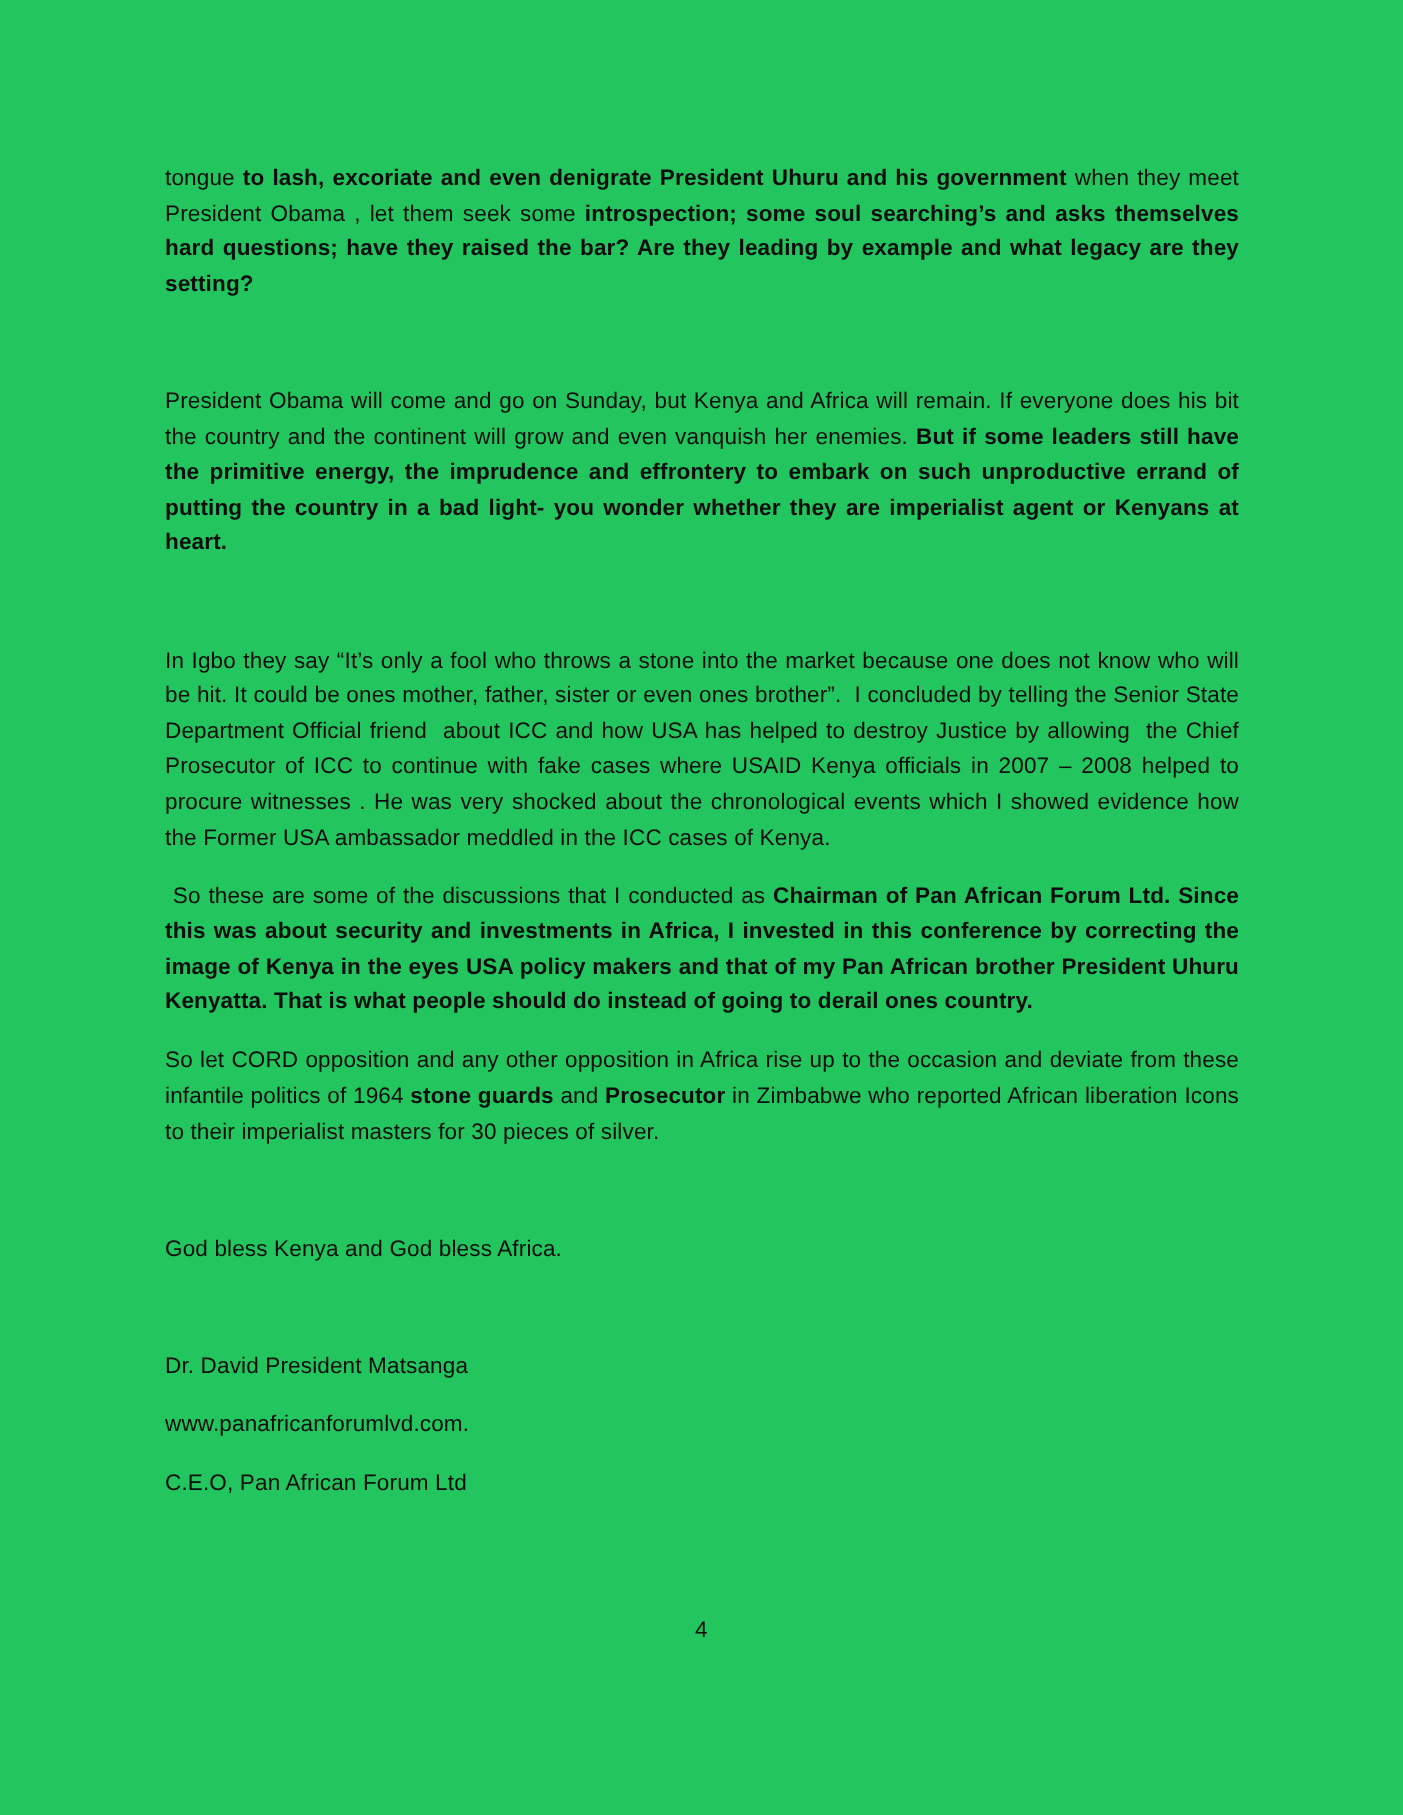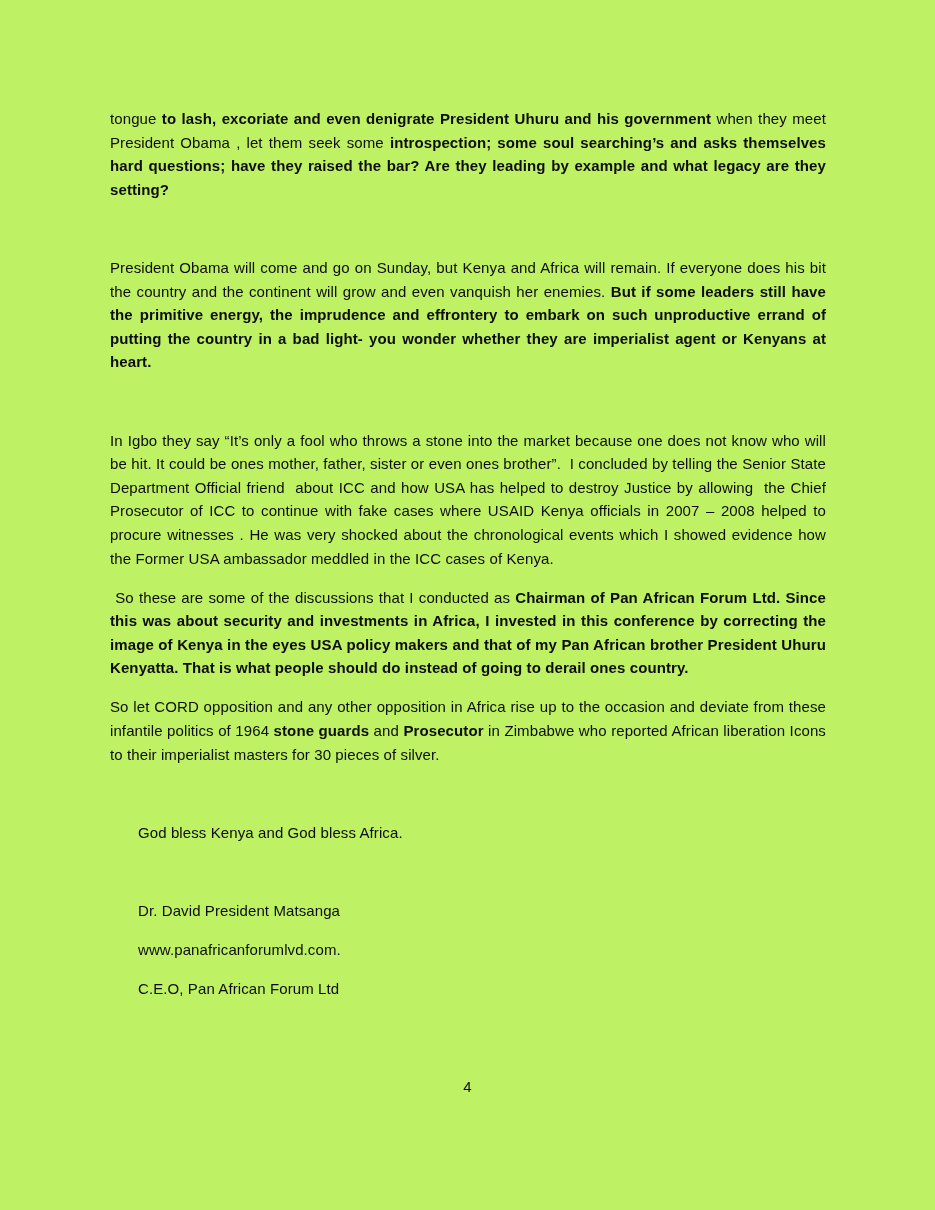--- a/index.html
+++ b/index.html
@@ -4,21 +4,21 @@
 <style>
   html, body {
     margin: 0;
     padding: 0;
     background: #ffffff;
   }
   .page {
     position: relative;
     width: 935px;
     height: 1210px;
-    background: #bef264;
+    background: #22c55e;
     font-family: "Liberation Sans", sans-serif;
     color: #0d0d0d;
     overflow: hidden;
   }
   .content {
     position: absolute;
     left: 110px;
     top: 107px;
     width: 716px;
   }
@@ -28,21 +28,20 @@
     line-height: 23.6px;
     text-align: justify;
     white-space: pre-wrap;
     letter-spacing: 0.1px;
   }
   p.para.blank {
     min-height: 23.6px;
   }
   p.para.single {
     text-align: left;
-    margin-left: 28px;
   }
   .runbold {
     font-weight: bold;
   }
   .footer {
     position: absolute;
     left: 0;
     top: 1075px;
     width: 935px;
     text-align: center;

